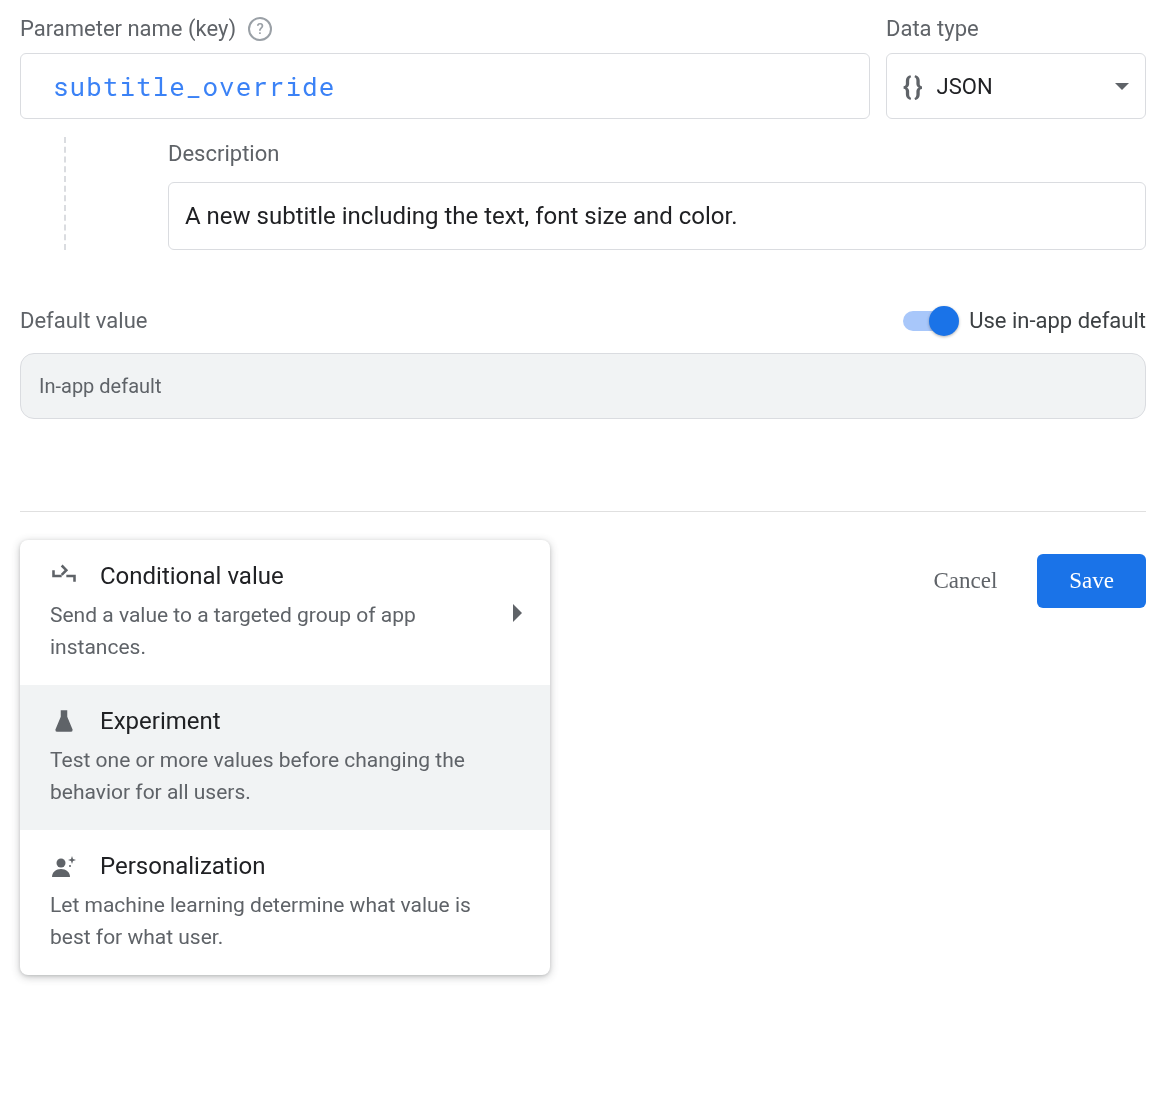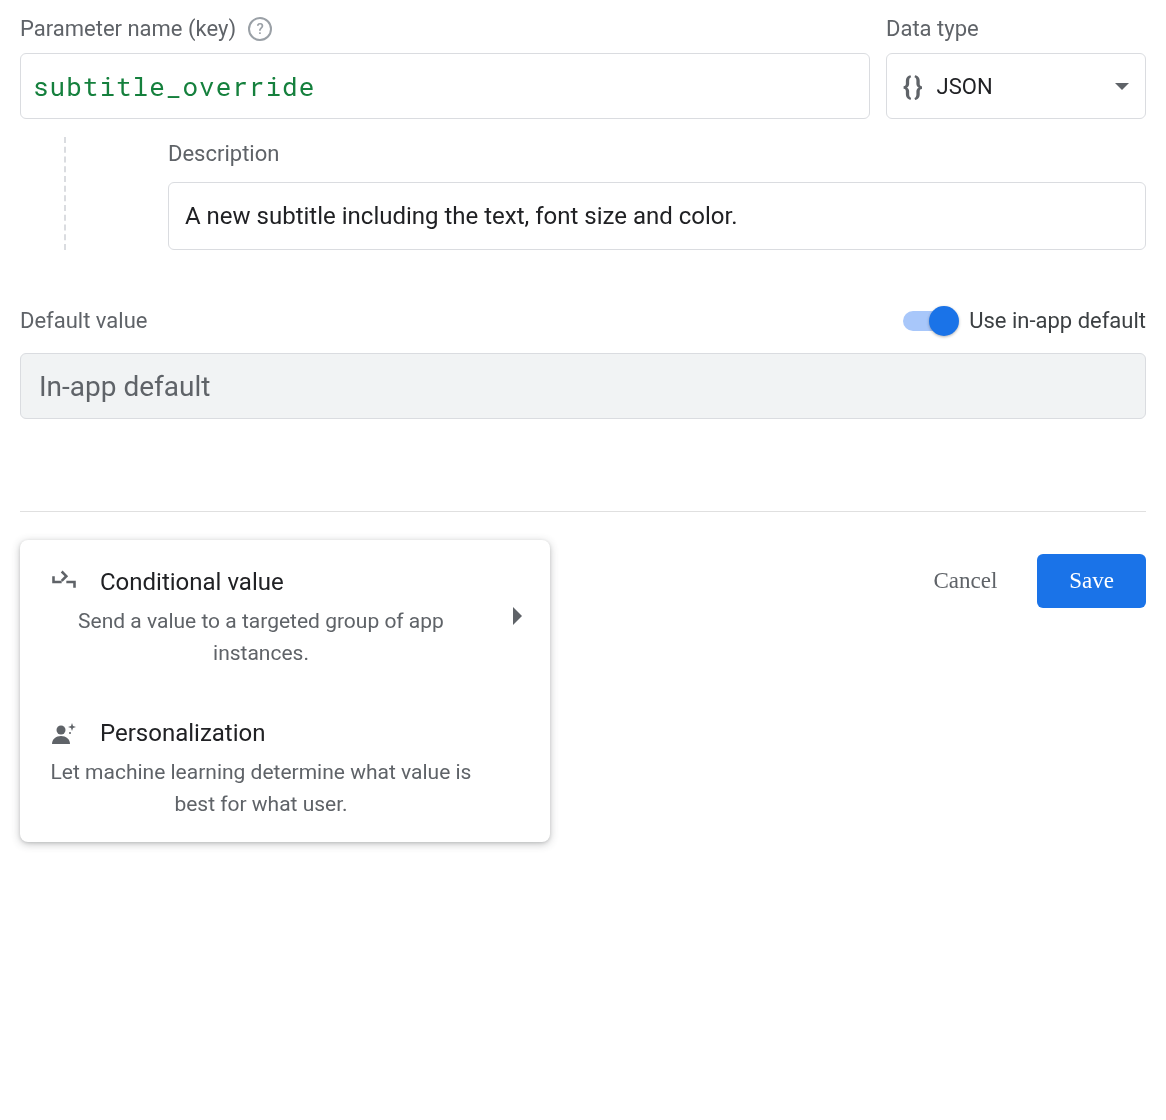--- a/index.html
+++ b/index.html
@@ -47,24 +47,24 @@
       flex: 1;
     }
     .data-type-group {
       width: 260px;
     }
     .text-input {
       width: 100%;
       height: 66px;
       border: 1px solid #dadce0;
       border-radius: 6px;
-      padding: 0 12px;
+      padding: 0 32px;
       font-size: 26px;
       font-family: 'Roboto Mono', monospace;
-      color: #15803d;
+      color: #3b82f6;
       letter-spacing: 1px;
       outline: none;
     }
     .select-box {
       width: 100%;
       height: 66px;
       border: 1px solid #dadce0;
       border-radius: 6px;
       padding: 0 16px;
       display: flex;
@@ -163,23 +163,23 @@
       box-shadow: 0 1px 3px rgba(0,0,0,0.3);
     }
     .toggle-label {
       font-size: 22px;
       color: #3c4043;
     }
     .default-input {
       width: 100%;
       height: 66px;
       border: 1px solid #dadce0;
-      border-radius: 6px;
+      border-radius: 14px;
       padding: 0 18px;
-      font-size: 28px;
+      font-size: 20px;
       color: #5f6368;
       background: #f1f3f4;
       margin-top: 20px;
       display: flex;
       align-items: center;
     }
     .divider {
       border: none;
       border-top: 1px solid #e0e0e0;
       margin-top: 92px;
@@ -191,21 +191,21 @@
       margin-top: 28px;
     }
     .menu-panel {
       width: 530px;
       background: #fff;
       border-radius: 8px;
       box-shadow: 0 2px 8px rgba(60,64,67,0.3), 0 1px 3px rgba(60,64,67,0.15);
       overflow: hidden;
     }
     .menu-item {
-      padding: 28px 28px 22px 30px;
+      padding: 22px 28px 22px 30px;
       cursor: pointer;
       position: relative;
     }
     .menu-item.hover {
       background: #f1f3f4;
     }
     .menu-item.arrowed::after {
       content: '';
       position: absolute;
       right: 28px;
@@ -234,21 +234,20 @@
     }
     .menu-title {
       font-size: 24px;
       color: #202124;
     }
     .menu-desc {
       font-size: 21px;
       color: #5f6368;
       line-height: 1.5;
       padding-right: 50px;
-      text-align: center;
     }
     .actions {
       display: flex;
       gap: 24px;
       align-items: center;
       padding-top: 14px;
       font-family: Liberation Serif, serif;
     }
     .btn-cancel {
       background: none;
@@ -331,20 +330,31 @@
             <path d="M3 7 L3 12 L10 12"></path>
             <path d="M14 12 L21 12 L21 17"></path>
             <path d="M10 3 L14 7 L10 11"></path>
             <path d="M14 21 L10 17 L14 13" stroke="none"></path>
           </svg>
         </span>
         <span class="menu-title">Conditional value</span>
       </div>
       <div class="menu-desc">Send a value to a targeted group of app instances.</div>
     </div>
+    <div class="menu-item hover">
+      <div class="menu-head">
+        <span class="menu-icon">
+          <svg width="26" height="26" viewBox="0 0 24 24" fill="currentColor">
+            <path d="M9 2 L9 8 L4 20 A2 2 0 0 0 6 22 L18 22 A2 2 0 0 0 20 20 L15 8 L15 2 Z"></path>
+          </svg>
+        </span>
+        <span class="menu-title">Experiment</span>
+      </div>
+      <div class="menu-desc">Test one or more values before changing the behavior for all users.</div>
+    </div>
     <div class="menu-item">
       <div class="menu-head">
         <span class="menu-icon">
           <svg width="30" height="28" viewBox="0 0 28 24" fill="currentColor">
             <circle cx="11" cy="9" r="4.5"></circle>
             <path d="M2 23 C2 18 6 15 11 15 C16 15 20 18 20 23 Z"></path>
             <path d="M22 2 L23 5 L26 6 L23 7 L22 10 L21 7 L18 6 L21 5 Z"></path>
             <circle cx="20" cy="12" r="1"></circle>
           </svg>
         </span>

